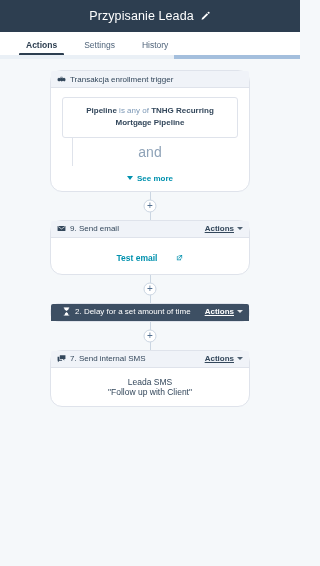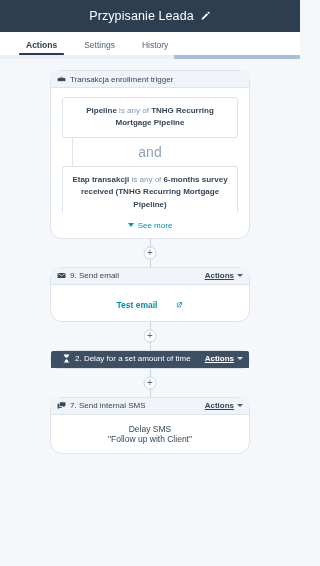--- a/index.html
+++ b/index.html
@@ -200,21 +200,21 @@
     position: absolute;
     left: 10px;
     top: 0; bottom: 0;
     width: 1px;
     background: #dfe3eb;
   }
   .see-more {
     margin-top: 8px;
     font-size: 8px;
     color: #0091ae;
-    font-weight: 400;
+    font-weight: 700;
     display: flex;
     align-items: center;
     justify-content: center;
     gap: 4px;
   }
   .chev {
     width: 0; height: 0;
     border-left: 3px solid transparent;
     border-right: 3px solid transparent;
     border-top: 4px solid #0091ae;
@@ -308,23 +308,20 @@
       <div class="card-body">
 
         <div class="cond">
           <b>Pipeline</b><span class="dim"> is any of </span><b>TNHG Recurring Mortgage Pipeline</b>
         </div>
 
         <div class="androw">
           <span>and</span>
         </div>
 
-        <div class="cond clipped">
-          <b>Etap transakcji</b><span class="dim"> is any of </span><b>6-months survey received (TNHG Recurring Mortgage Pipeline)</b>
-        </div>
 
         <div class="see-more">
           <span class="chev"></span>
           <span>See more</span>
         </div>
       </div>
     </div>
 
     <div class="connector">
       <div class="line"></div>
@@ -399,19 +396,19 @@
             <path d="M1 5h3.2v5H9v2.2H4.2L1.6 14.5V12H1z" fill="#33475b"></path>
           </svg>
         </span>
         <span class="htitle">7. Send internal SMS</span>
         <span class="actions-menu">
           <span class="actions-label">Actions</span>
           <span class="caret"></span>
         </span>
       </div>
       <div class="card-body">
-        <div class="body-text">Delay SMS</div>
+        <div class="body-text">Leada SMS</div>
         <div class="body-text l2">"Follow up with Client"</div>
       </div>
     </div>
 
   </div>
 </div>
 
 </body></html>

